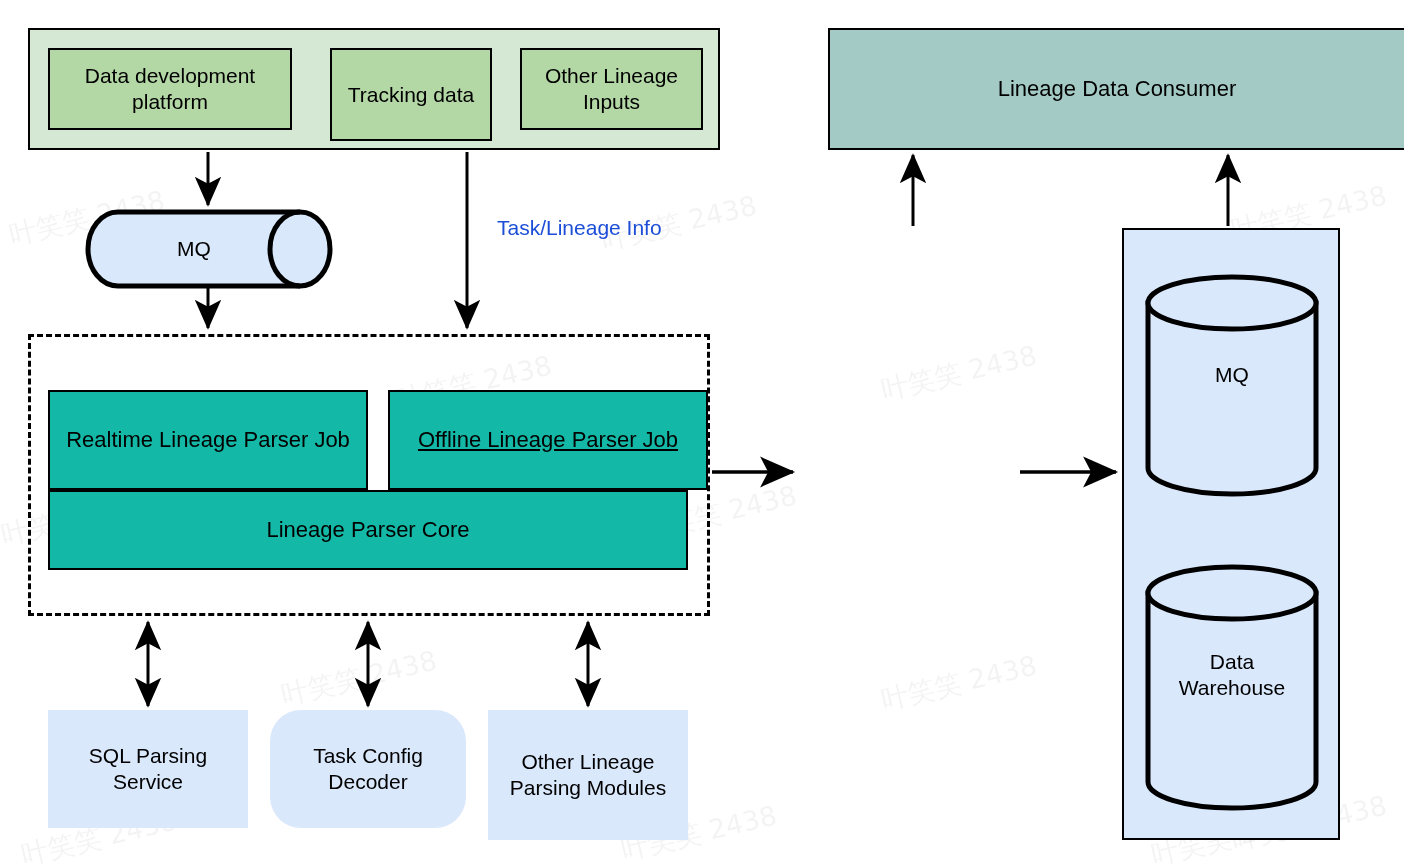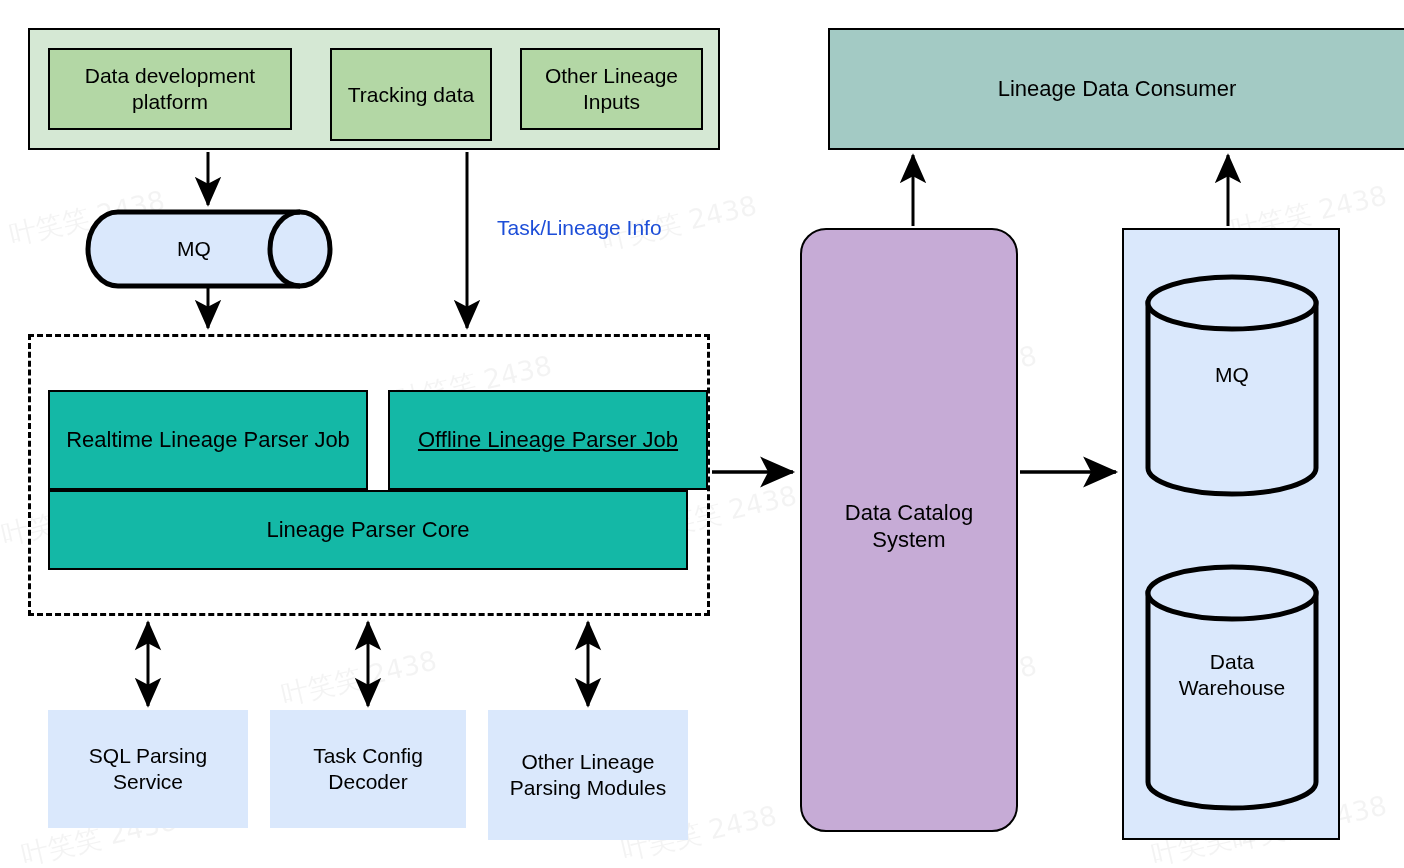--- a/index.html
+++ b/index.html
@@ -92,31 +92,28 @@
 
   <div class="node cell-blue" style="left:48px;top:390px;width:320px;height:100px;">Realtime Lineage Parser Job</div>
 
   <div class="node cell-blue" style="left:388px;top:390px;width:320px;height:100px;text-decoration:underline;">Offline Lineage Parser Job</div>
 
   <div class="node cell-blue" style="left:48px;top:490px;width:640px;height:80px;text-align:center;">Lineage Parser Core</div>
 
   <div class="node box-lblue" style="left:48px;top:710px;width:200px;height:118px;">SQL Parsing
 Service</div>
 
-  <div class="node box-lblue" style="left:270px;top:710px;width:196px;height:118px;">Task Config
+  <div class="node box-lblue" style="left:270px;top:710px;width:196px;height:118px;border-radius:31px;">Task Config
 Decoder</div>
 
   <div class="node box-lblue" style="left:488px;top:710px;width:200px;height:130px;">Other Lineage
 Parsing Modules</div>
 
   <div class="node box-teal" style="left:805px;top:28px;width:578px;height:122px;margin-left:23px;">Lineage Data Consumer</div>
 
-  <div class="node box-purple" style="left:800px;top:228px;width:218px;height:604px;
-              align-items:flex-start;padding-top:270px;">Data Catalog
-System</div>
 
   <div class="node panel-store" style="left:1122px;top:228px;width:218px;height:612px;"></div>
 
   <svg class="layer">
     <g>
       <path d="M 1148 303 L 1148 468 A 84 26 0 0 0 1316 468 L 1316 303 Z" fill="#dae8fc" stroke="#000" stroke-width="5"></path>
       <ellipse cx="1232" cy="303" rx="84" ry="26" fill="#dae8fc" stroke="#000" stroke-width="5"></ellipse>
     </g>
     <g>
       <path d="M 1148 593 L 1148 782 A 84 26 0 0 0 1316 782 L 1316 593 Z" fill="#dae8fc" stroke="#000" stroke-width="5"></path>

